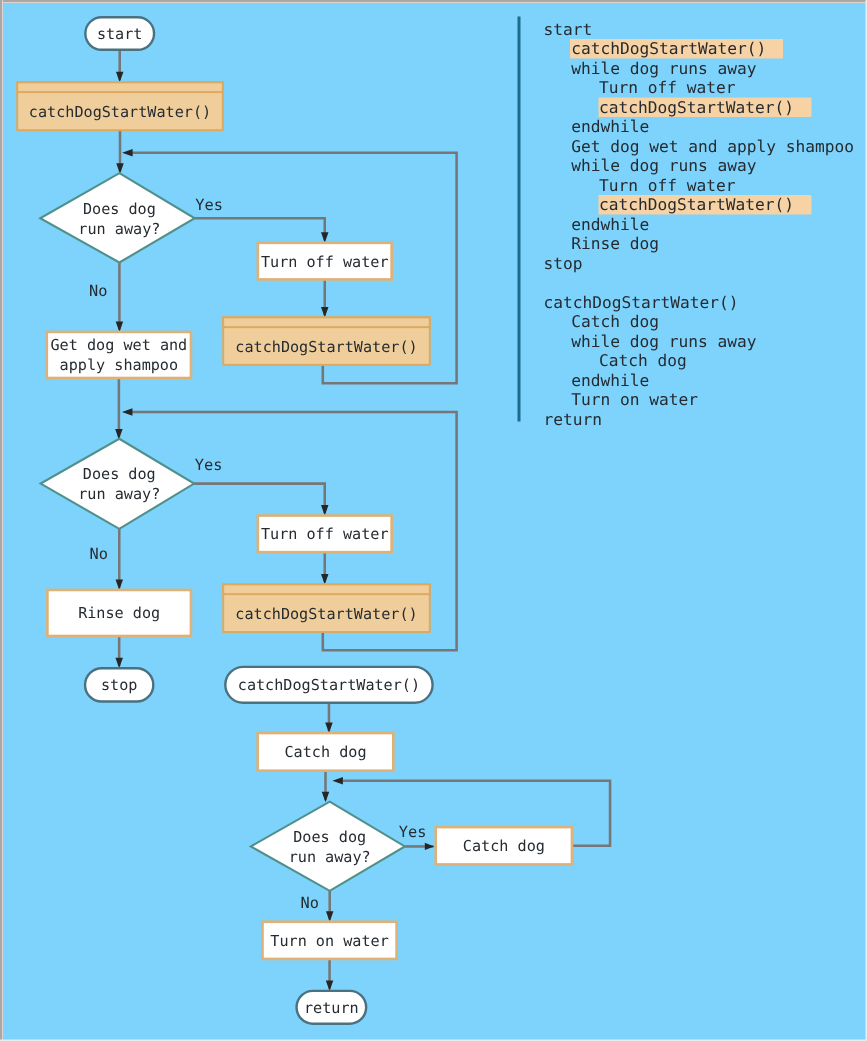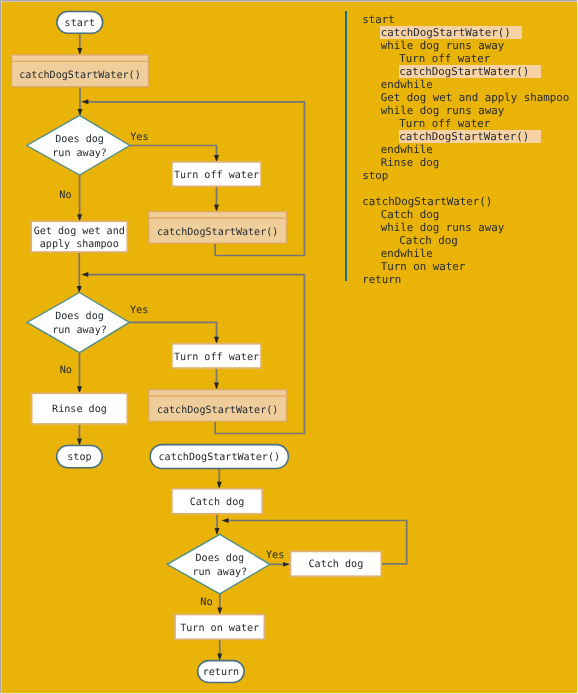--- a/index.html
+++ b/index.html
@@ -7,21 +7,21 @@
     margin: 0; padding: 0;
     background: #ffffff;
     font-family: "DejaVu Sans Mono", monospace;
     -webkit-font-smoothing: antialiased;
     text-rendering: geometricPrecision;
   }
   #page {
     position: relative;
     width: 578px; height: 694px;
     overflow: hidden;
-    background: #eab308;
+    background: #7dd3fc;
   }
   .frame-top    { position:absolute; left:0; top:0; width:578px; height:2px; background:linear-gradient(to bottom,#aca7a4 0%,#aca7a4 55%,#f3f1f0 100%); }
   .frame-left   { position:absolute; left:0; top:0; width:2px; height:694px; background:linear-gradient(to right,#aca7a4 0%,#aca7a4 55%,#f3f1f0 100%); }
   .frame-right  { position:absolute; left:576.6px; top:0; width:1.4px; height:694px; background:#edebeb; }
   .frame-bottom { position:absolute; left:0; top:692.6px; width:578px; height:1.4px; background:#ebe9e8; }
 
   svg#chart { position:absolute; left:0; top:0; display:block; }
   svg#chart text {
     font-family:"DejaVu Sans Mono", monospace;
     fill:#252b30;

